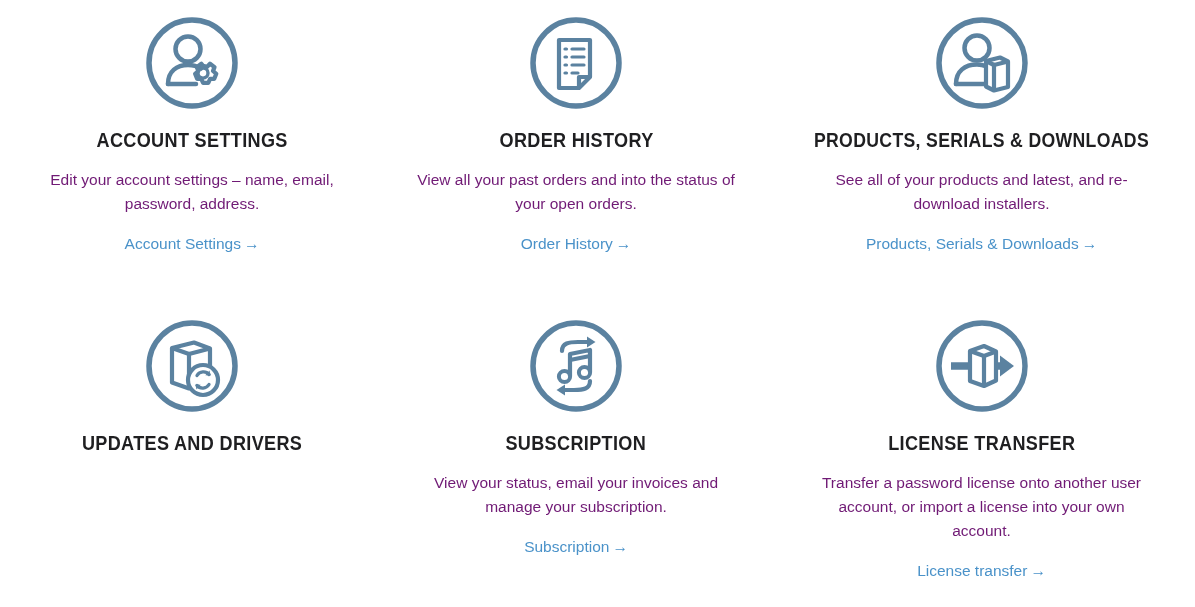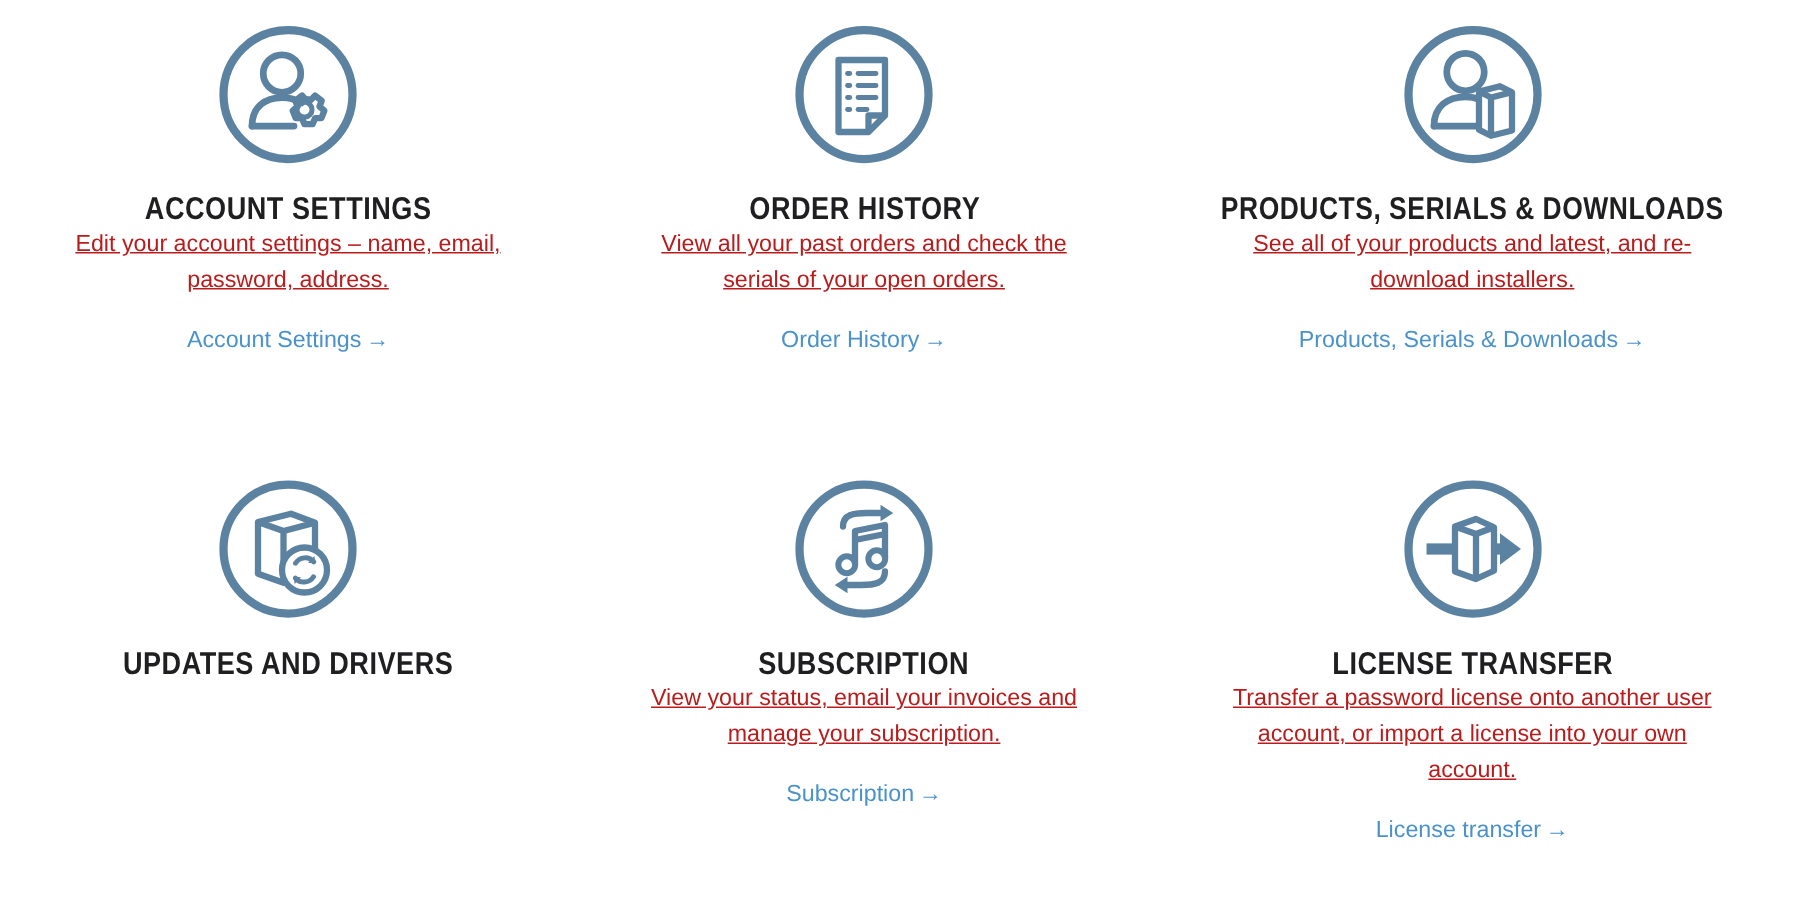--- a/index.html
+++ b/index.html
@@ -51,25 +51,25 @@
     line-height: 1.1;
     transform: scaleX(0.86);
     transform-origin: center;
     white-space: nowrap;
   }
   .card-title.wide {
     font-size: 21px;
     transform: scaleX(0.84);
   }
   .card-desc {
+    margin-top: 17px;
     font-size: 15.5px;
     line-height: 24px;
-    color: #b91c1c;
+    color: #701a75;
     max-width: 318px;
-    text-decoration: underline;
   }
   .card-link {
     margin-top: 17px;
     font-size: 15.5px;
     line-height: 22px;
     color: #4a92c9;
     text-decoration: none;
     cursor: pointer;
     display: inline-block;
   }
@@ -114,21 +114,21 @@
           <line x1="37" y1="50" x2="38.5" y2="50"></line>
           <line x1="37" y1="58" x2="38.5" y2="58"></line>
           <line x1="44" y1="34" x2="56" y2="34"></line>
           <line x1="44" y1="42" x2="56" y2="42"></line>
           <line x1="44" y1="50" x2="56" y2="50"></line>
           <line x1="44" y1="58" x2="50" y2="58"></line>
         </g>
       </svg>
     </div>
     <div class="card-title">ORDER HISTORY</div>
-    <div class="card-desc">View all your past orders and check the serials of your open orders.</div>
+    <div class="card-desc">View all your past orders and into the status of your open orders.</div>
     <a class="card-link" href="#"><span>Order History</span><span class="arrow">→</span></a>
   </div>
 
   <div class="card">
     <div class="icon-wrap">
       <svg width="96" height="96" viewBox="0 0 96 96" aria-hidden="true">
         <circle cx="48" cy="48" r="43" fill="none" stroke="#5b82a0" stroke-width="5.5"></circle>
         <circle cx="43" cy="33" r="12.5" fill="none" stroke="#5b82a0" stroke-width="4.5"></circle>
         <path d="M22 69 C22 56 31 49.5 43 49.5 C46.5 49.5 49.5 50.1 52 51.2" fill="none" stroke="#5b82a0" stroke-width="4.5" stroke-linecap="round"></path>
         <path d="M22 69 L50 69" fill="none" stroke="#5b82a0" stroke-width="4.5" stroke-linecap="round"></path>

